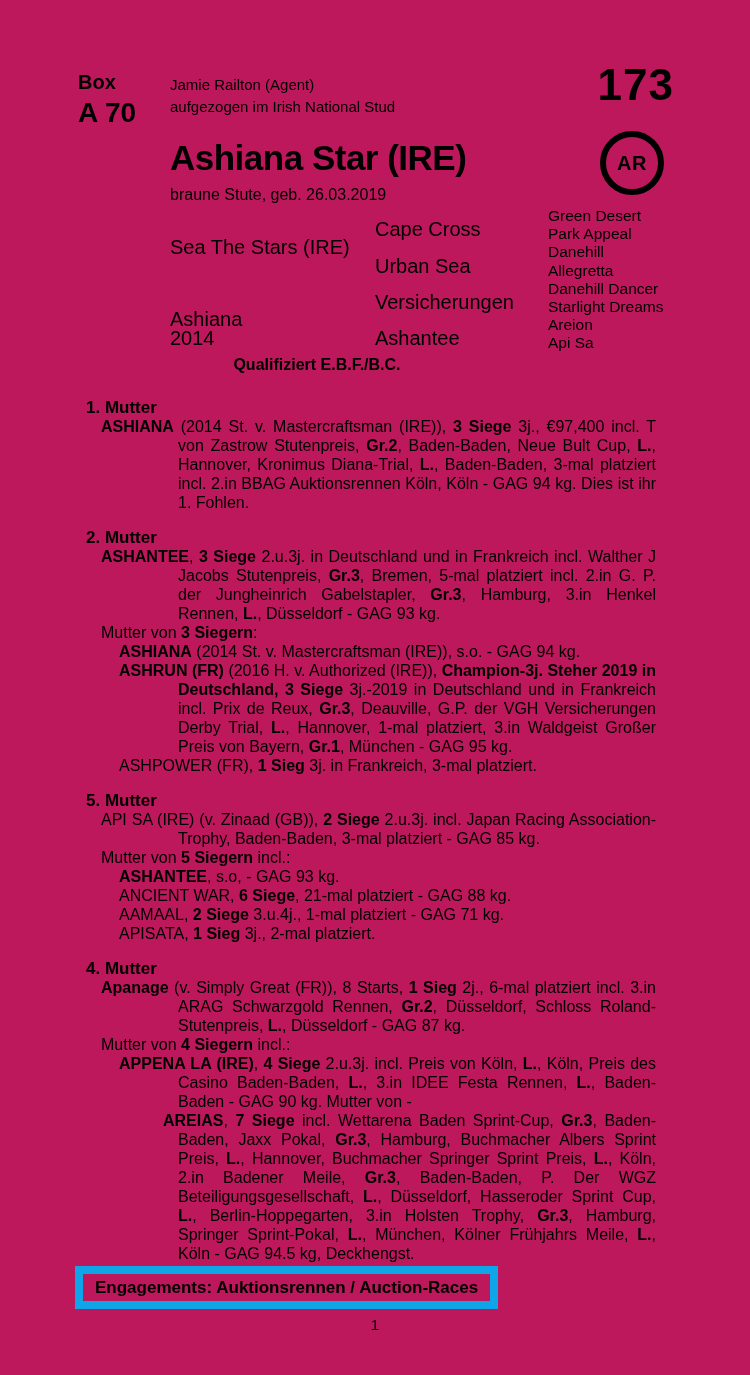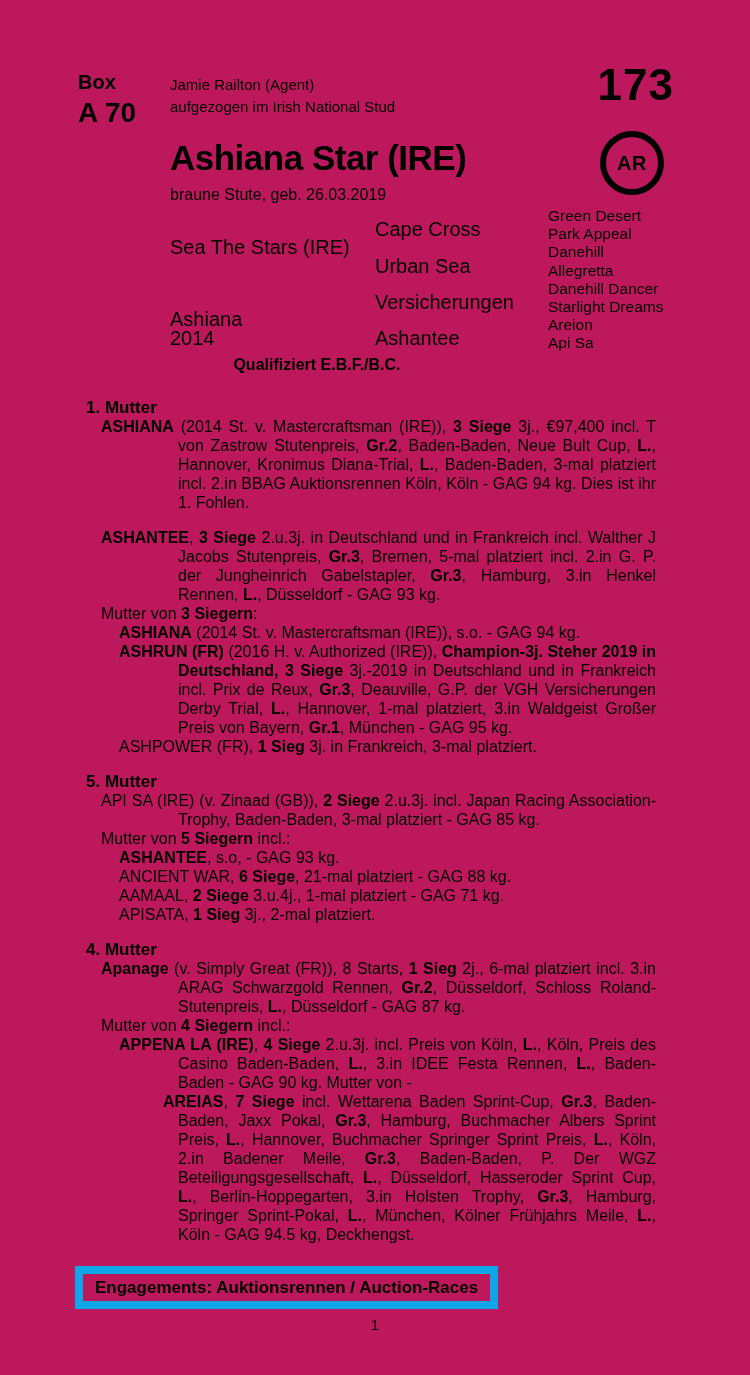--- a/index.html
+++ b/index.html
@@ -101,20 +101,21 @@
   <div class="abs qualification">Qualifiziert E.B.F./B.C.</div>
 
   <div class="body-copy">
 
     <section>
       <h3 class="sec-h">1. Mutter</h3>
       <p class="p-first"><b>ASHIANA</b><span> (2014 St. v. Mastercraftsman (IRE)), </span><b>3 Siege</b><span> 3j., €97,400 incl. T von Zastrow Stutenpreis, </span><b>Gr.2</b><span>, Baden-Baden, Neue Bult Cup, </span><b>L.</b><span>, Hannover, Kronimus Diana-Trial, </span><b>L.</b><span>, Baden-Baden, 3-mal platziert incl. 2.in BBAG Auktionsrennen Köln, Köln - GAG 94 kg. Dies ist ihr 1. Fohlen.</span></p>
     </section>
 
     <section>
+      <h3 class="sec-h">2. Mutter</h3>
       <p class="p-first"><b>ASHANTEE</b><span>, </span><b>3 Siege</b><span> 2.u.3j. in Deutschland und in Frankreich incl. Walther J Jacobs Stutenpreis, </span><b>Gr.3</b><span>, Bremen, 5-mal platziert incl. 2.in G. P. der Jungheinrich Gabelstapler, </span><b>Gr.3</b><span>, Hamburg, 3.in Henkel Rennen, </span><b>L.</b><span>, Düsseldorf - GAG 93 kg.</span></p>
       <p class="p-mutter"><span>Mutter von </span><b>3 Siegern</b><span>:</span></p>
       <p class="p-sub"><b>ASHIANA</b><span> (2014 St. v. Mastercraftsman (IRE)), s.o.  - GAG 94 kg.</span></p>
       <p class="p-sub"><b>ASHRUN (FR)</b><span> (2016 H. v. Authorized (IRE)), </span><b>Champion-3j. Steher 2019 in Deutschland, 3 Siege</b><span> 3j.-2019 in Deutschland und in Frankreich incl. Prix de Reux, </span><b>Gr.3</b><span>, Deauville, G.P. der VGH Versicherungen Derby Trial, </span><b>L.</b><span>, Hannover, 1-mal platziert, 3.in Waldgeist Großer Preis von Bayern, </span><b>Gr.1</b><span>, München - GAG 95 kg.</span></p>
       <p class="p-sub"><span>ASHPOWER (FR), </span><b>1 Sieg</b><span> 3j. in Frankreich, 3-mal platziert.</span></p>
     </section>
 
     <section>
       <h3 class="sec-h">5. Mutter</h3>
       <p class="p-first"><span>API SA (IRE) (v. Zinaad (GB)), </span><b>2 Siege</b><span> 2.u.3j. incl. Japan Racing Association-Trophy, Baden-Baden, 3-mal platziert - GAG 85 kg.</span></p>

